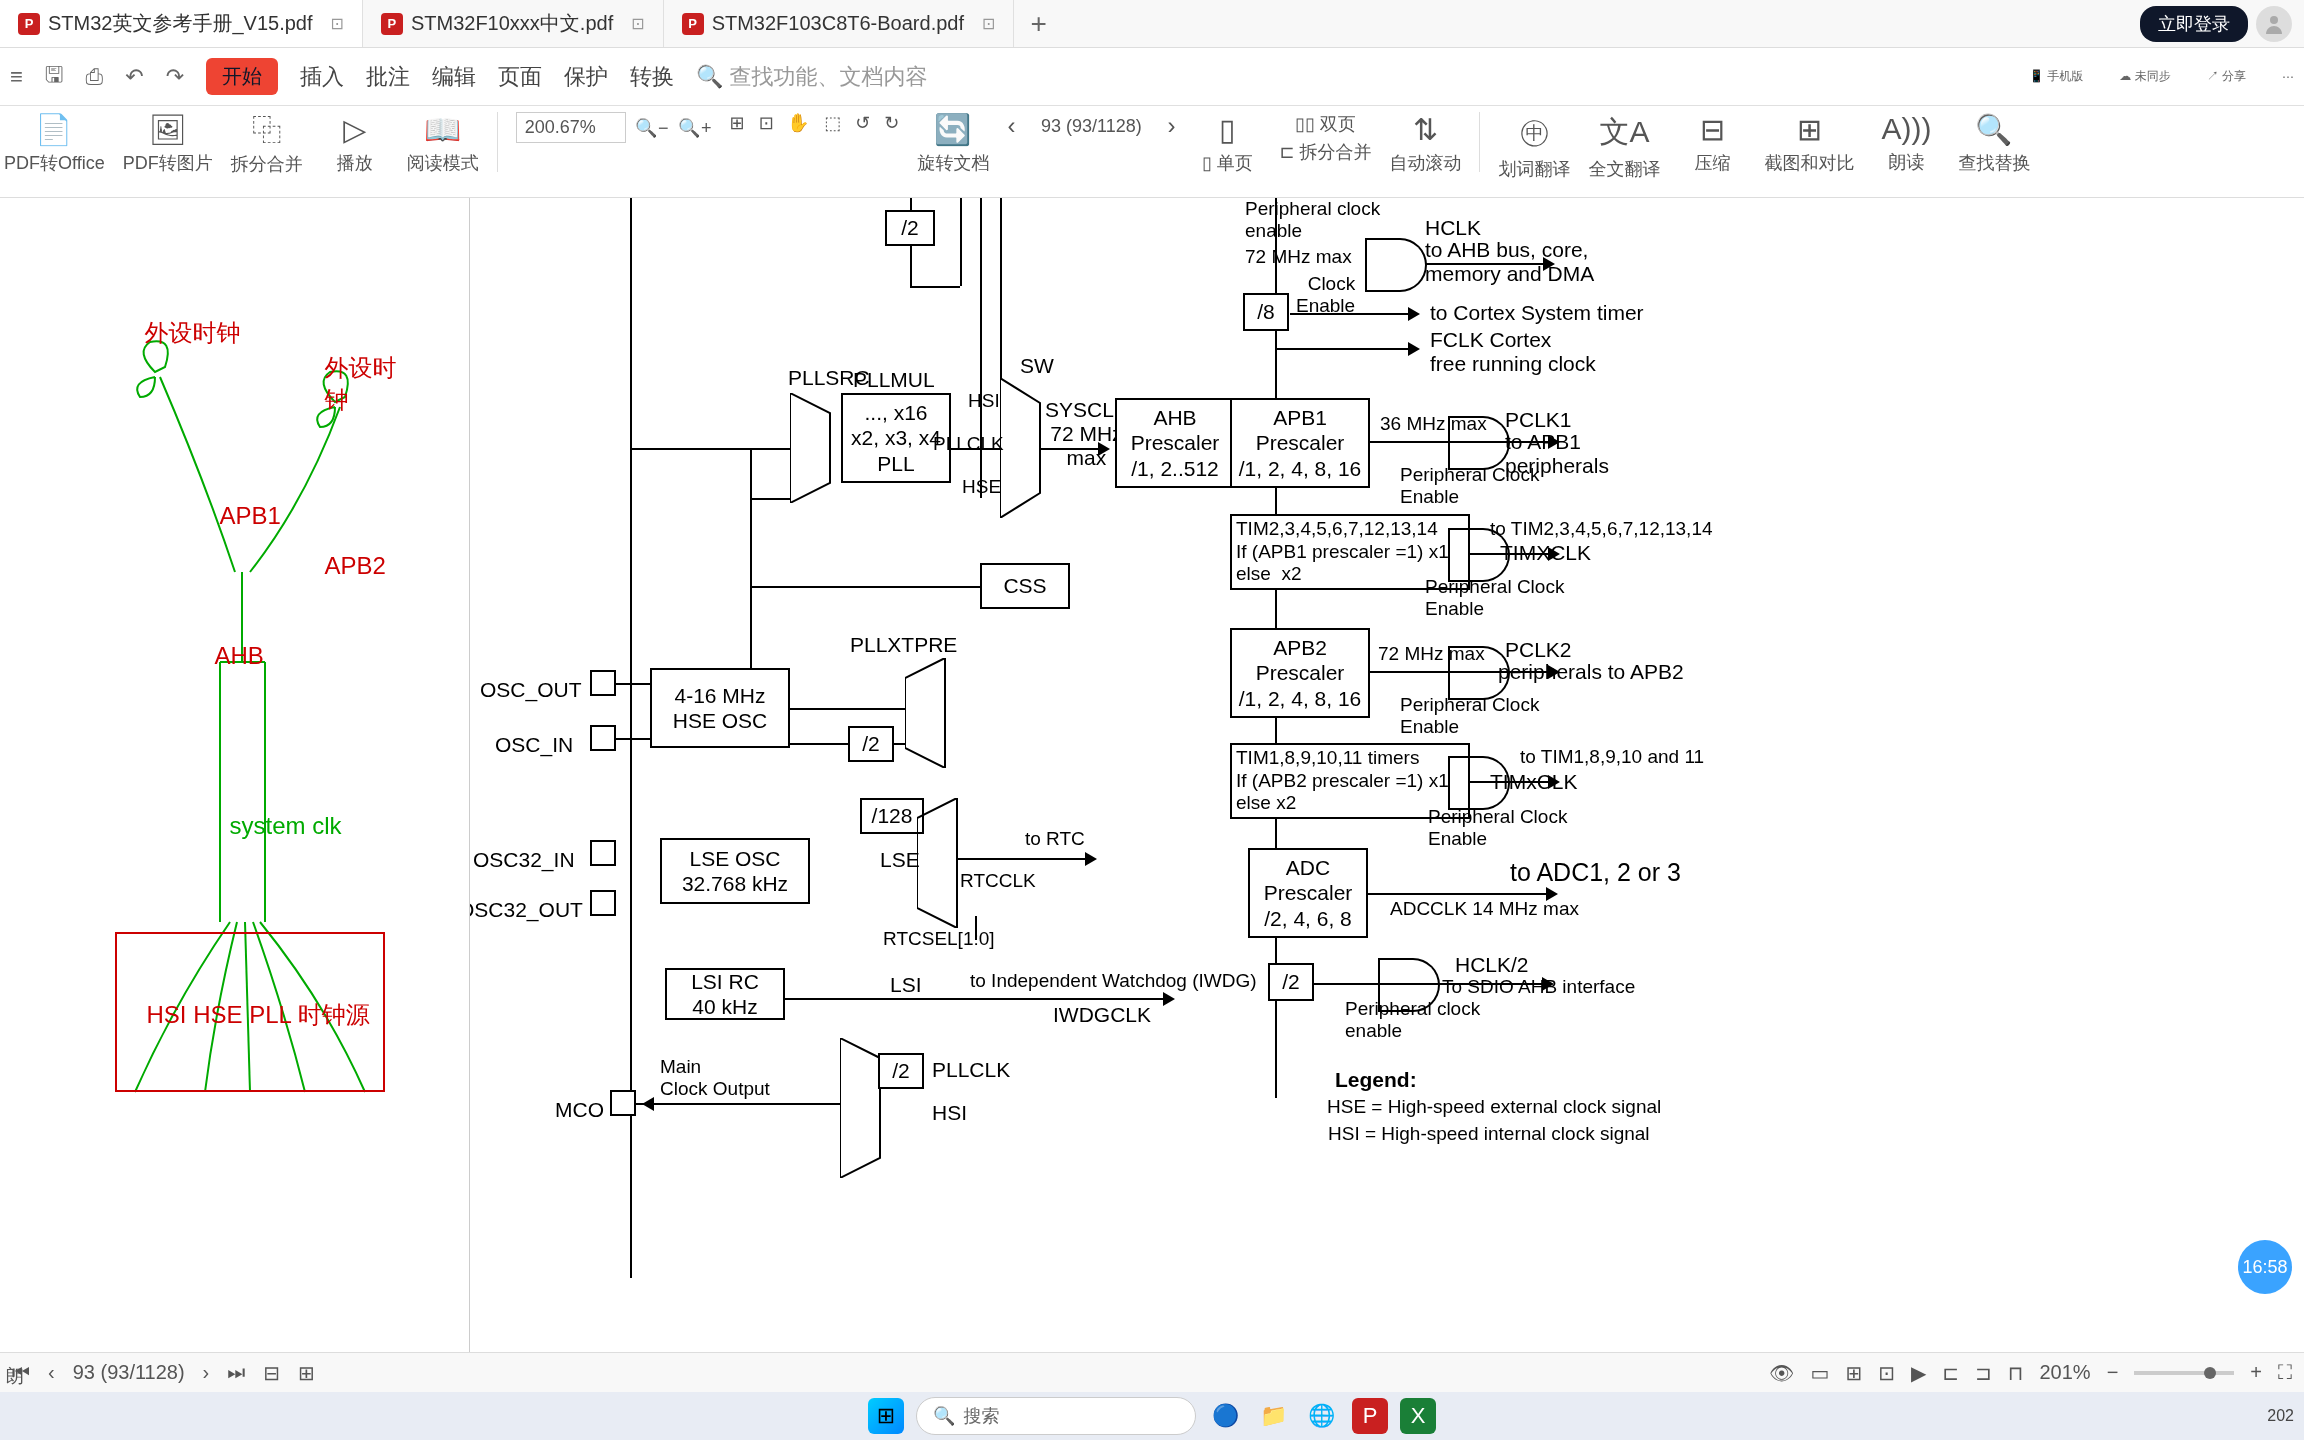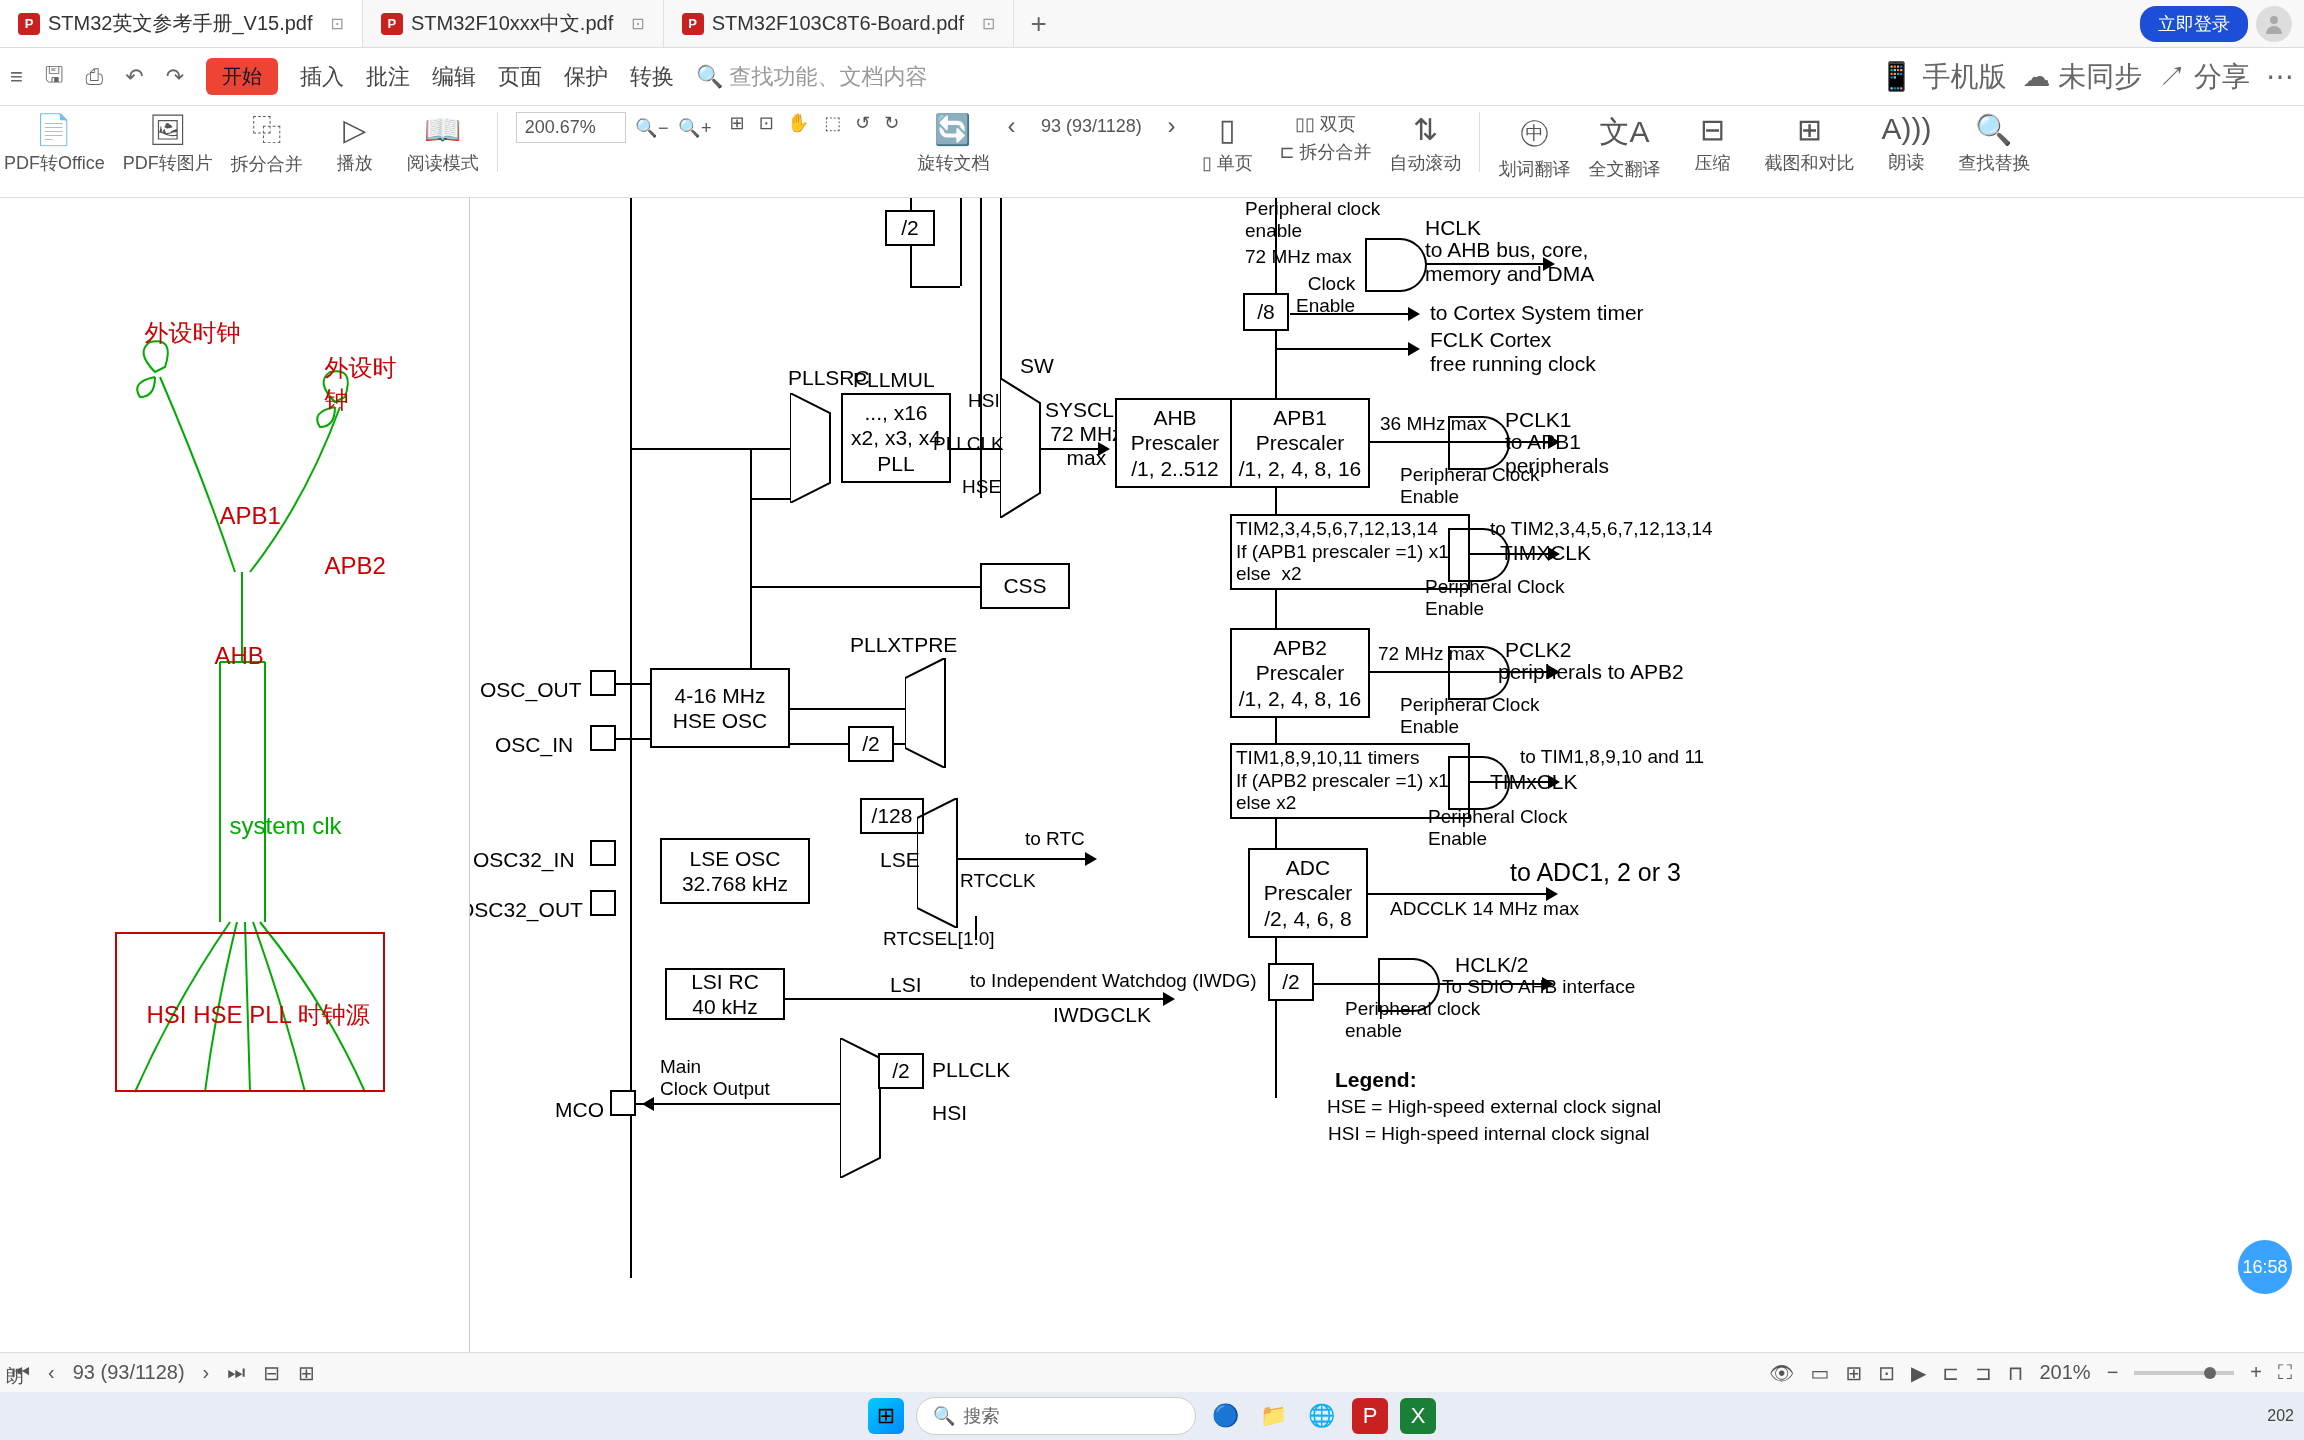--- a/index.html
+++ b/index.html
@@ -5,29 +5,29 @@
 * { margin:0; padding:0; box-sizing:border-box; font-family:"Microsoft YaHei",Arial,sans-serif; }
 body { background:#f5f5f5; width:2304px; height:1440px; overflow:hidden; font-size:20px; }
 
 
 .tab-bar { height:48px; background:#f8f8f8; display:flex; align-items:center; border-bottom:1px solid #ddd; }
 .tab { display:flex; align-items:center; padding:0 18px; height:100%; border-right:1px solid #e0e0e0; font-size:20px; color:#333; gap:8px; cursor:pointer; }
 .tab.active { background:#fff; }
 .tab .ico { width:22px; height:22px; background:#c92020; border-radius:4px; display:inline-flex; align-items:center; justify-content:center; color:#fff; font-size:13px; font-weight:bold; }
 .tab .x { color:#999; margin-left:10px; font-size:16px; }
 .newtab { padding:0 16px; color:#666; font-size:28px; cursor:pointer; }
-.login-btn { margin-left:auto; background:#1d4ed8; color:#fff; padding:6px 18px; border-radius:16px; font-size:18px; margin-right:8px; cursor:pointer; }
+.login-btn { margin-left:auto; background:#0f172a; color:#fff; padding:6px 18px; border-radius:16px; font-size:18px; margin-right:8px; cursor:pointer; }
 .avatar { width:36px; height:36px; border-radius:50%; background:#ddd; margin-right:12px; display:flex; align-items:center; justify-content:center; }
 
 
 .ribbon { height:58px; background:#fff; display:flex; align-items:center; padding:0 10px; border-bottom:1px solid #e0e0e0; font-size:22px; color:#444; gap:22px; }
 .ribbon .rib-ico { color:#666; cursor:pointer; }
 .ribbon .pill { background:#e43; color:#0f172a; padding:5px 16px; border-radius:6px; font-size:20px; }
 .ribbon .search { color:#999; display:flex; align-items:center; gap:6px; }
-.ribbon .right { margin-left:auto; display:flex; gap:16px; color:#666; font-size:28px; align-items:center; }
+.ribbon .right { margin-left:auto; display:flex; gap:36px; color:#666; font-size:12px; align-items:center; }
 
 
 .toolbar { height:92px; background:#fff; border-bottom:1px solid #ddd; display:flex; align-items:flex-start; padding:6px 4px 0 4px; font-size:18px; color:#555; gap:18px; }
 .tool { display:flex; flex-direction:column; align-items:center; gap:4px; min-width:68px; cursor:pointer; }
 .tool .ti { font-size:30px; color:#555; }
 .tool-row { display:flex; align-items:center; gap:10px; }
 .zoom-input { border:1px solid #ccc; padding:4px 8px; font-size:18px; width:110px; }
 
 
 .pdf-area { position:relative; height:1156px; background:#888; display:flex; }

